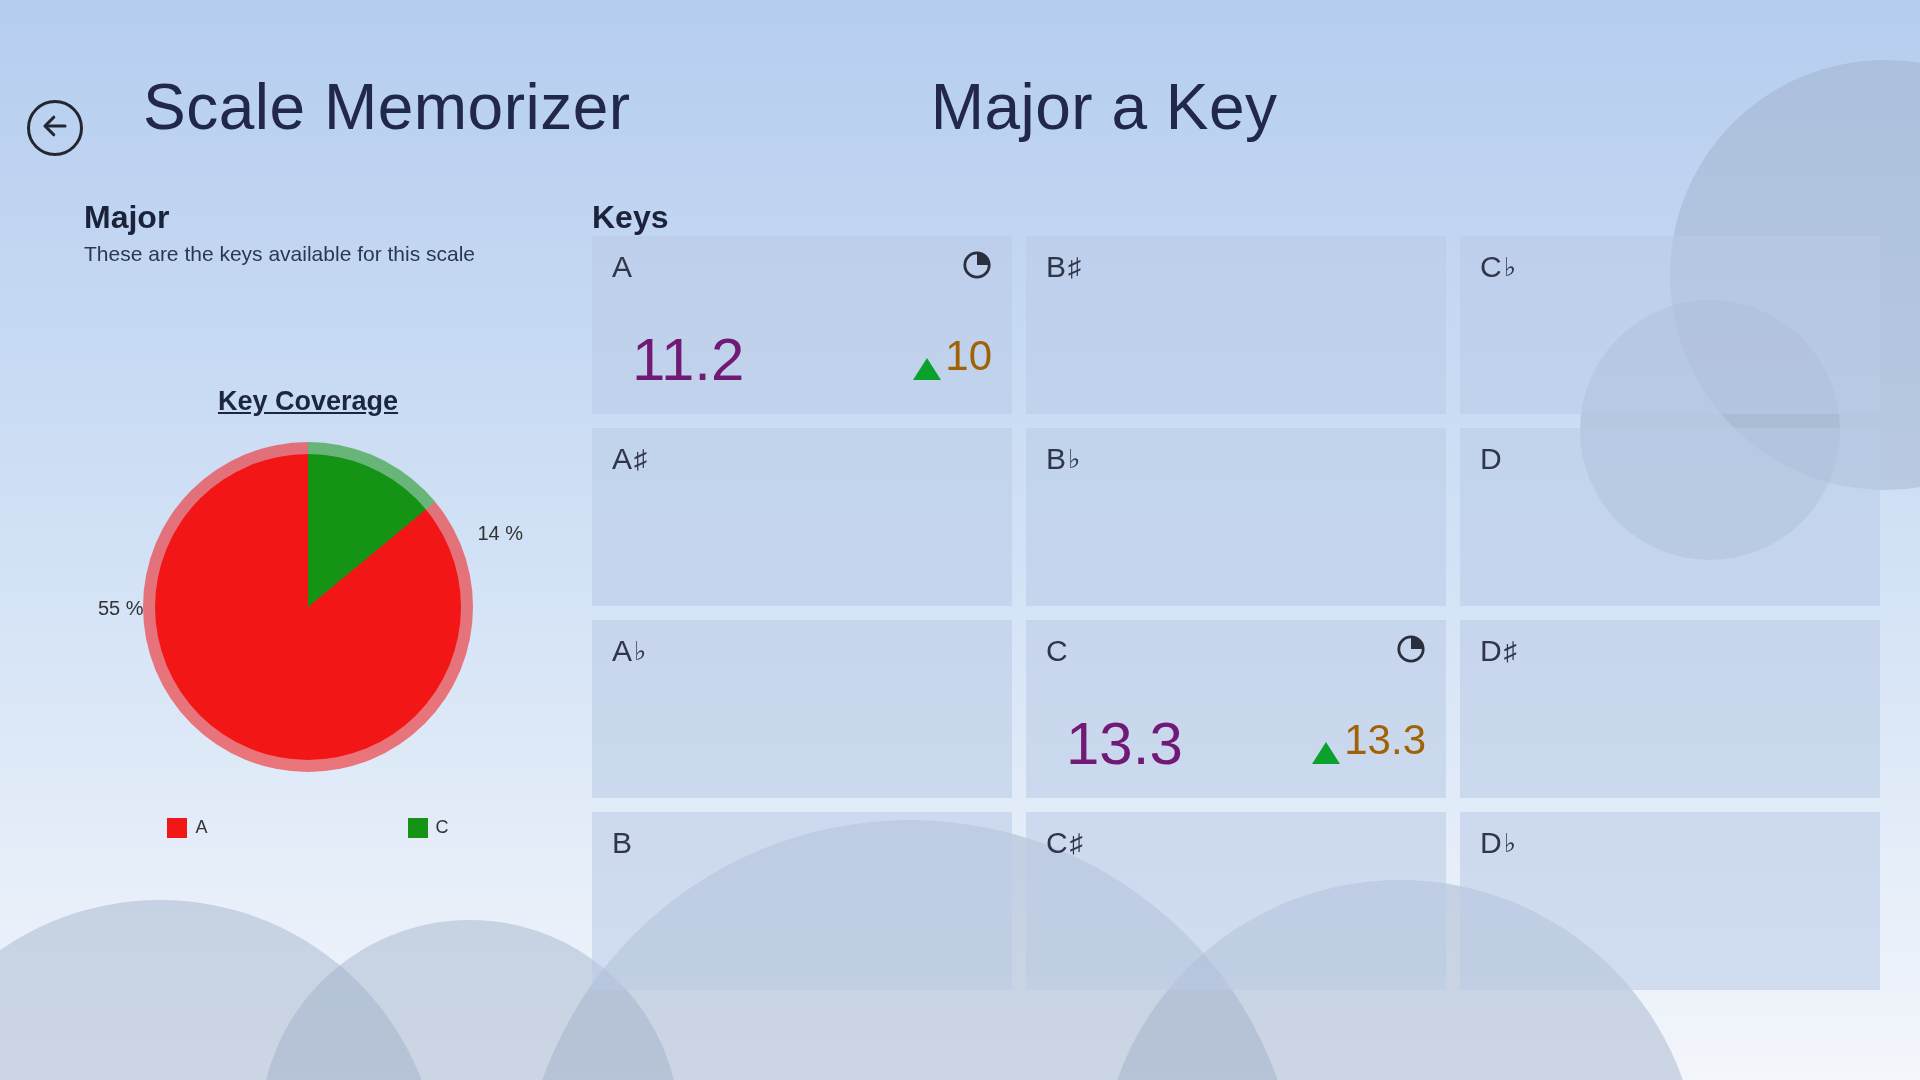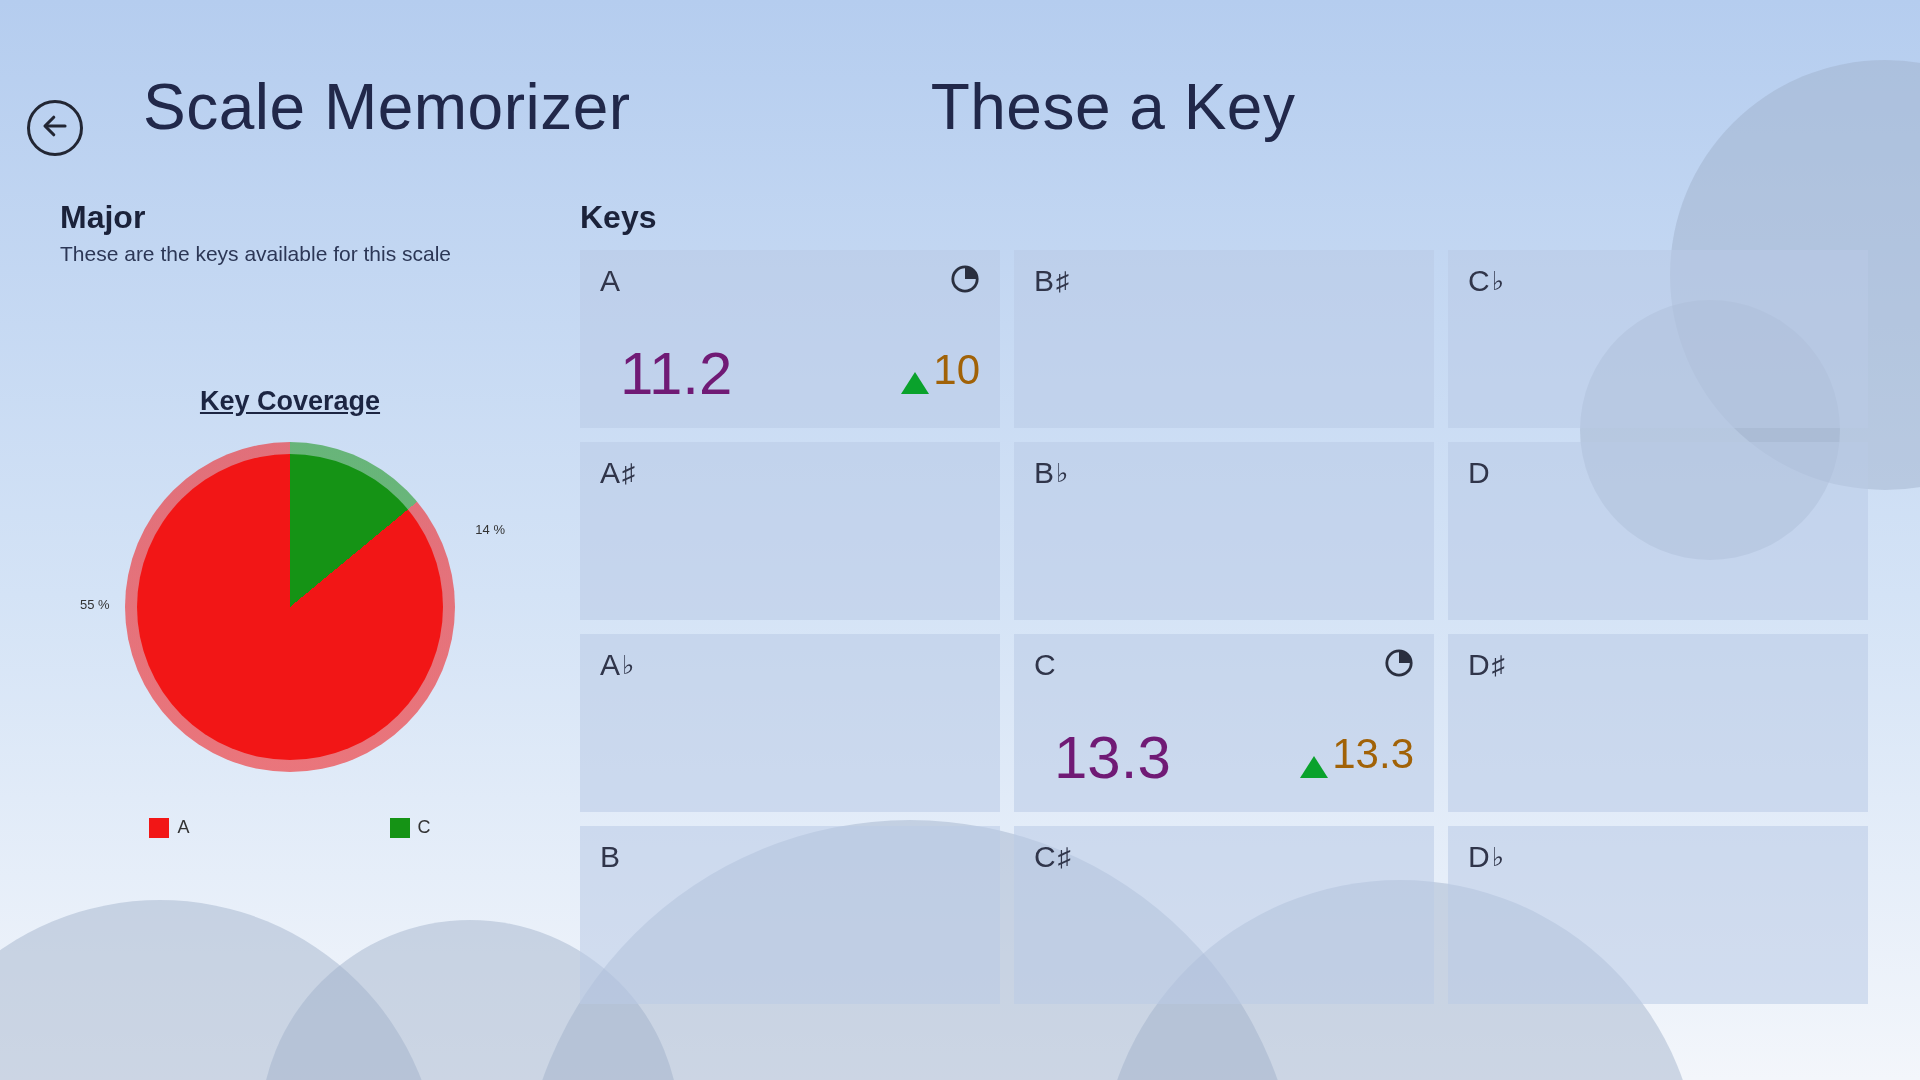--- a/index.html
+++ b/index.html
@@ -26,38 +26,38 @@
     .back {
       width: 56px; height: 56px; border: 3px solid #222633; border-radius: 50%;
       display: inline-flex; align-items: center; justify-content: center;
       position: relative; top: 12px; cursor: pointer; background: transparent;
       flex: 0 0 auto;
     }
     .back svg { width: 30px; height: 30px; }
     .title-group { display: flex; align-items: baseline; gap: 300px; }
     h1 { font-weight: 200; font-size: 64px; letter-spacing: .5px; color: #21284a; }
 
-    .layout { display: flex; gap: 60px; padding: 55px 0 0 60px; }
+    .layout { display: flex; gap: 60px; padding: 55px 0 0 84px; }
 
     .side { width: 460px; }
     .side h2 { font-size: 32px; font-weight: 600; color: #1b223a; }
     .side p  { font-size: 21px; color: #2c3756; margin-top: 6px; font-weight: 300; }
 
     .chart-wrap { margin-top: 120px; text-align: center; position: relative; }
     .chart-title { font-size: 27px; font-weight: 600; color: #1c2542; margin-bottom: 25px; text-decoration: underline; }
     .pie { position: relative; width: 330px; height: 330px; margin: 0 auto; }
     .pie .rim  { position:absolute; inset:0; border-radius:50%; background: conic-gradient(#e83030 0 0deg, #e83030 0 0deg); opacity:.55; }
     .pie .core { position:absolute; inset:12px; border-radius:50%; }
-    .pct { position:absolute; font-size:13px; color:#333; }
+    .pct { position:absolute; font-size:20px; color:#333; }
     .legend { display:flex; justify-content:center; gap:200px; margin-top:45px; }
     .legend span { display:flex; align-items:center; gap:8px; font-size:18px; color:#333; }
     .sw { width:20px; height:20px; display:inline-block; }
 
     main { flex:1; padding-right:40px; }
-    .keys-title { font-size:32px; font-weight:600; color:#1b223a; margin-bottom:14px; }
+    .keys-title { font-size:32px; font-weight:600; color:#1b223a; }
     .grid { display:grid; grid-template-columns: 420px 420px 420px; grid-auto-rows: 178px; gap:14px; }
     .tile {
       background: rgba(186,203,229,.55);
       padding: 14px 20px 20px;
       position: relative; cursor:pointer;
       display:flex; flex-direction:column; justify-content:space-between;
     }
     .tile .key-name { font-size:30px; font-weight:400; color:#30354a; display:flex; align-items:center; gap:2px; }
     .acc { font-size:26px; line-height:1; }
     .corner-icon { position:absolute; top:14px; right:20px; width:30px; height:30px; }
@@ -81,21 +81,21 @@
     <button class="back">
       <span>
         <svg viewBox="0 0 24 24" fill="none" stroke="#222633" stroke-width="2.5" stroke-linecap="round" stroke-linejoin="round">
           <line x1="20" y1="12" x2="5" y2="12"></line>
             <polyline points="11 5 4 12 11 19"></polyline>
         </svg>
       </span>
     </button>
     <div class="title-group">
       <h1>Scale Memorizer</h1>
-      <h1>These a Key</h1>
+      <h1>Major a Key</h1>
     </div>
   </header>
 
   <div class="layout">
     <aside class="side">
       <h2>Major</h2>
       <p>These are the keys available for this scale</p>
 
       <div class="chart-wrap">
         <div class="chart-title">Key Coverage</div>

